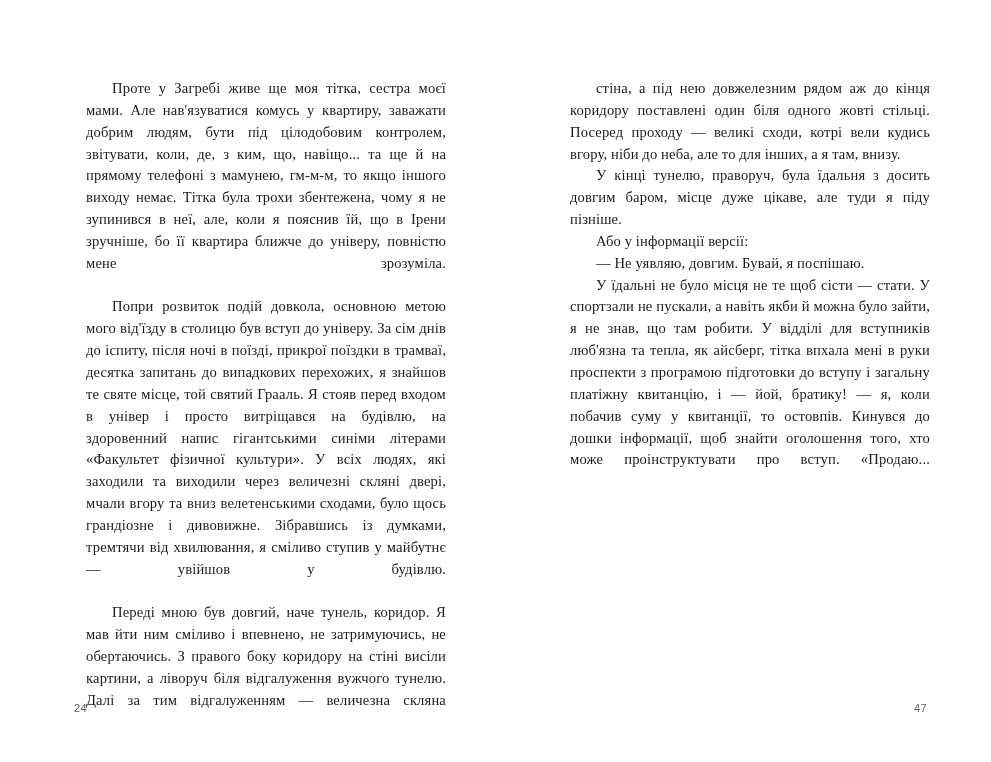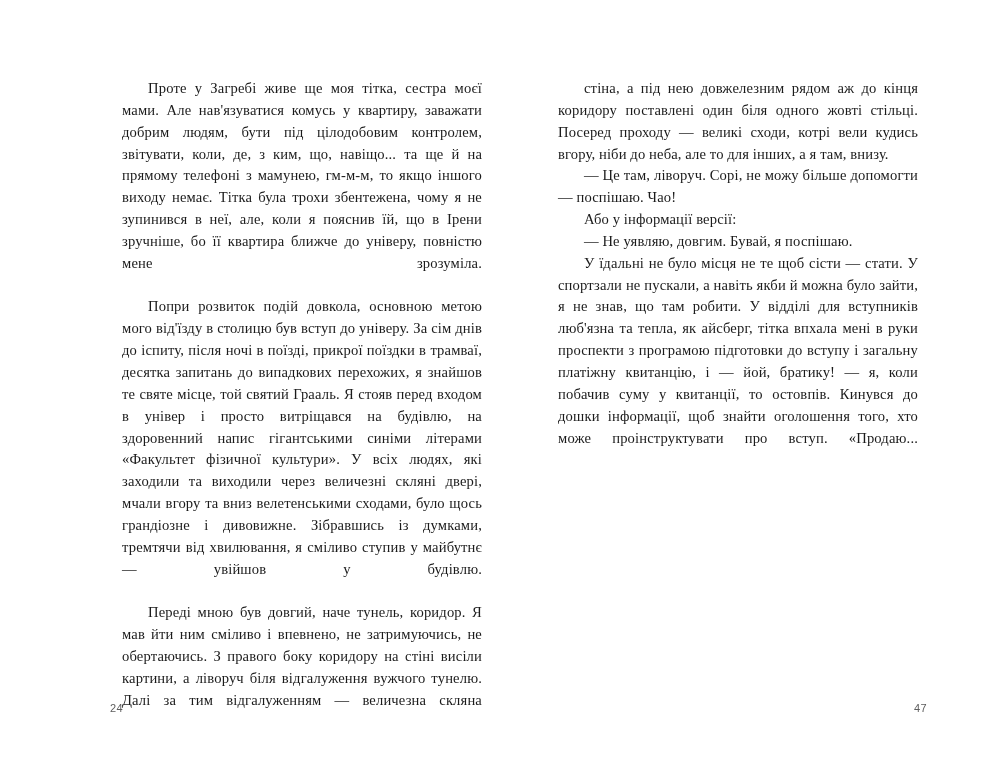--- a/index.html
+++ b/index.html
@@ -22,21 +22,20 @@
   }
   .page {
     position: absolute;
     top: 0;
     height: 762px;
     box-sizing: border-box;
   }
   .page-left {
     left: 0;
     width: 496px;
-    margin-left: 36px;
   }
   .page-right {
     left: 496px;
     width: 495px;
   }
   .text-column {
     position: absolute;
     top: 78px;
     width: 360px;
     font-size: 14.6px;
@@ -46,21 +45,21 @@
     text-justify: inter-word;
     -webkit-hyphens: none;
     hyphens: none;
     word-spacing: -0.1px;
     letter-spacing: 0.01em;
   }
   .page-left .text-column {
     left: 86px;
   }
   .page-right .text-column {
-    left: 62px;
+    left: 74px;
   }
   .para {
     margin: 0;
     text-indent: 26px;
     text-align: justify;
   }
   
   .para.flush::after {
     content: "";
     display: inline-block;
@@ -91,21 +90,21 @@
       <p class="para flush">Проте у Загребі живе ще моя тітка, сестра моєї мами. Але нав'язуватися комусь у квартиру, заважати добрим людям, бути під цілодобовим контролем, звітувати, коли, де, з ким, що, навіщо... та ще й на прямому телефоні з мамунею, гм-м-м, то якщо іншого виходу немає. Тітка була трохи збентежена, чому я не зупинився в неї, але, коли я пояснив їй, що в Ірени зручніше, бо її квартира ближче до універу, повністю мене зрозуміла.</p>
       <p class="para flush">Попри розвиток подій довкола, основною метою мого від'їзду в столицю був вступ до універу. За сім днів до іспиту, після ночі в поїзді, прикрої поїздки в трамваї, десятка запитань до випадкових перехожих, я знайшов те святе місце, той святий Грааль. Я стояв перед входом в універ і просто витріщався на будівлю, на здоровенний напис гігантськими синіми літерами «Факультет фізичної культури». У всіх людях, які заходили та виходили через величезні скляні двері, мчали вгору та вниз велетенськими сходами, було щось грандіозне і дивовижне. Зібравшись із думками, тремтячи від хвилювання, я сміливо ступив у майбутнє — увійшов у будівлю.</p>
       <p class="para flush">Переді мною був довгий, наче тунель, коридор. Я мав йти ним сміливо і впевнено, не затримуючись, не обертаючись. З правого боку коридору на стіні висіли картини, а ліворуч біля відгалуження вужчого тунелю. Далі за тим відгалуженням — величезна скляна</p>
     </div>
     <div class="folio">24</div>
   </div>
 
   <div class="page page-right">
     <div class="text-column">
       <p class="para">стіна, а під нею довжелезним рядом аж до кінця коридору поставлені один біля одного жовті стільці. Посеред проходу — великі сходи, котрі вели кудись вгору, ніби до неба, але то для інших, а я там, внизу.</p>
-      <p class="para">— Це там, ліворуч. Сорі, не можу більше допомогти — поспішаю. Чао!</p>
+      <p class="para">У кінці тунелю, праворуч, була їдальня з досить довгим баром, місце дуже цікаве, але туди я піду пізніше.</p>
       <p class="para">Або у інформації версії:</p>
       <p class="para">— Не уявляю, довгим. Бувай, я поспішаю.</p>
       <p class="para flush">У їдальні не було місця не те щоб сісти — стати. У спортзали не пускали, а навіть якби й можна було зайти, я не знав, що там робити. У відділі для вступників люб'язна та тепла, як айсберг, тітка впхала мені в руки проспекти з програмою підготовки до вступу і загальну платіжну квитанцію, і — йой, братику! — я, коли побачив суму у квитанції, то остовпів. Кинувся до дошки інформації, щоб знайти оголошення того, хто може проінструктувати про вступ. «Продаю...</p>
     </div>
     <div class="folio">47</div>
   </div>
 
 </div>
 
 </body></html>

